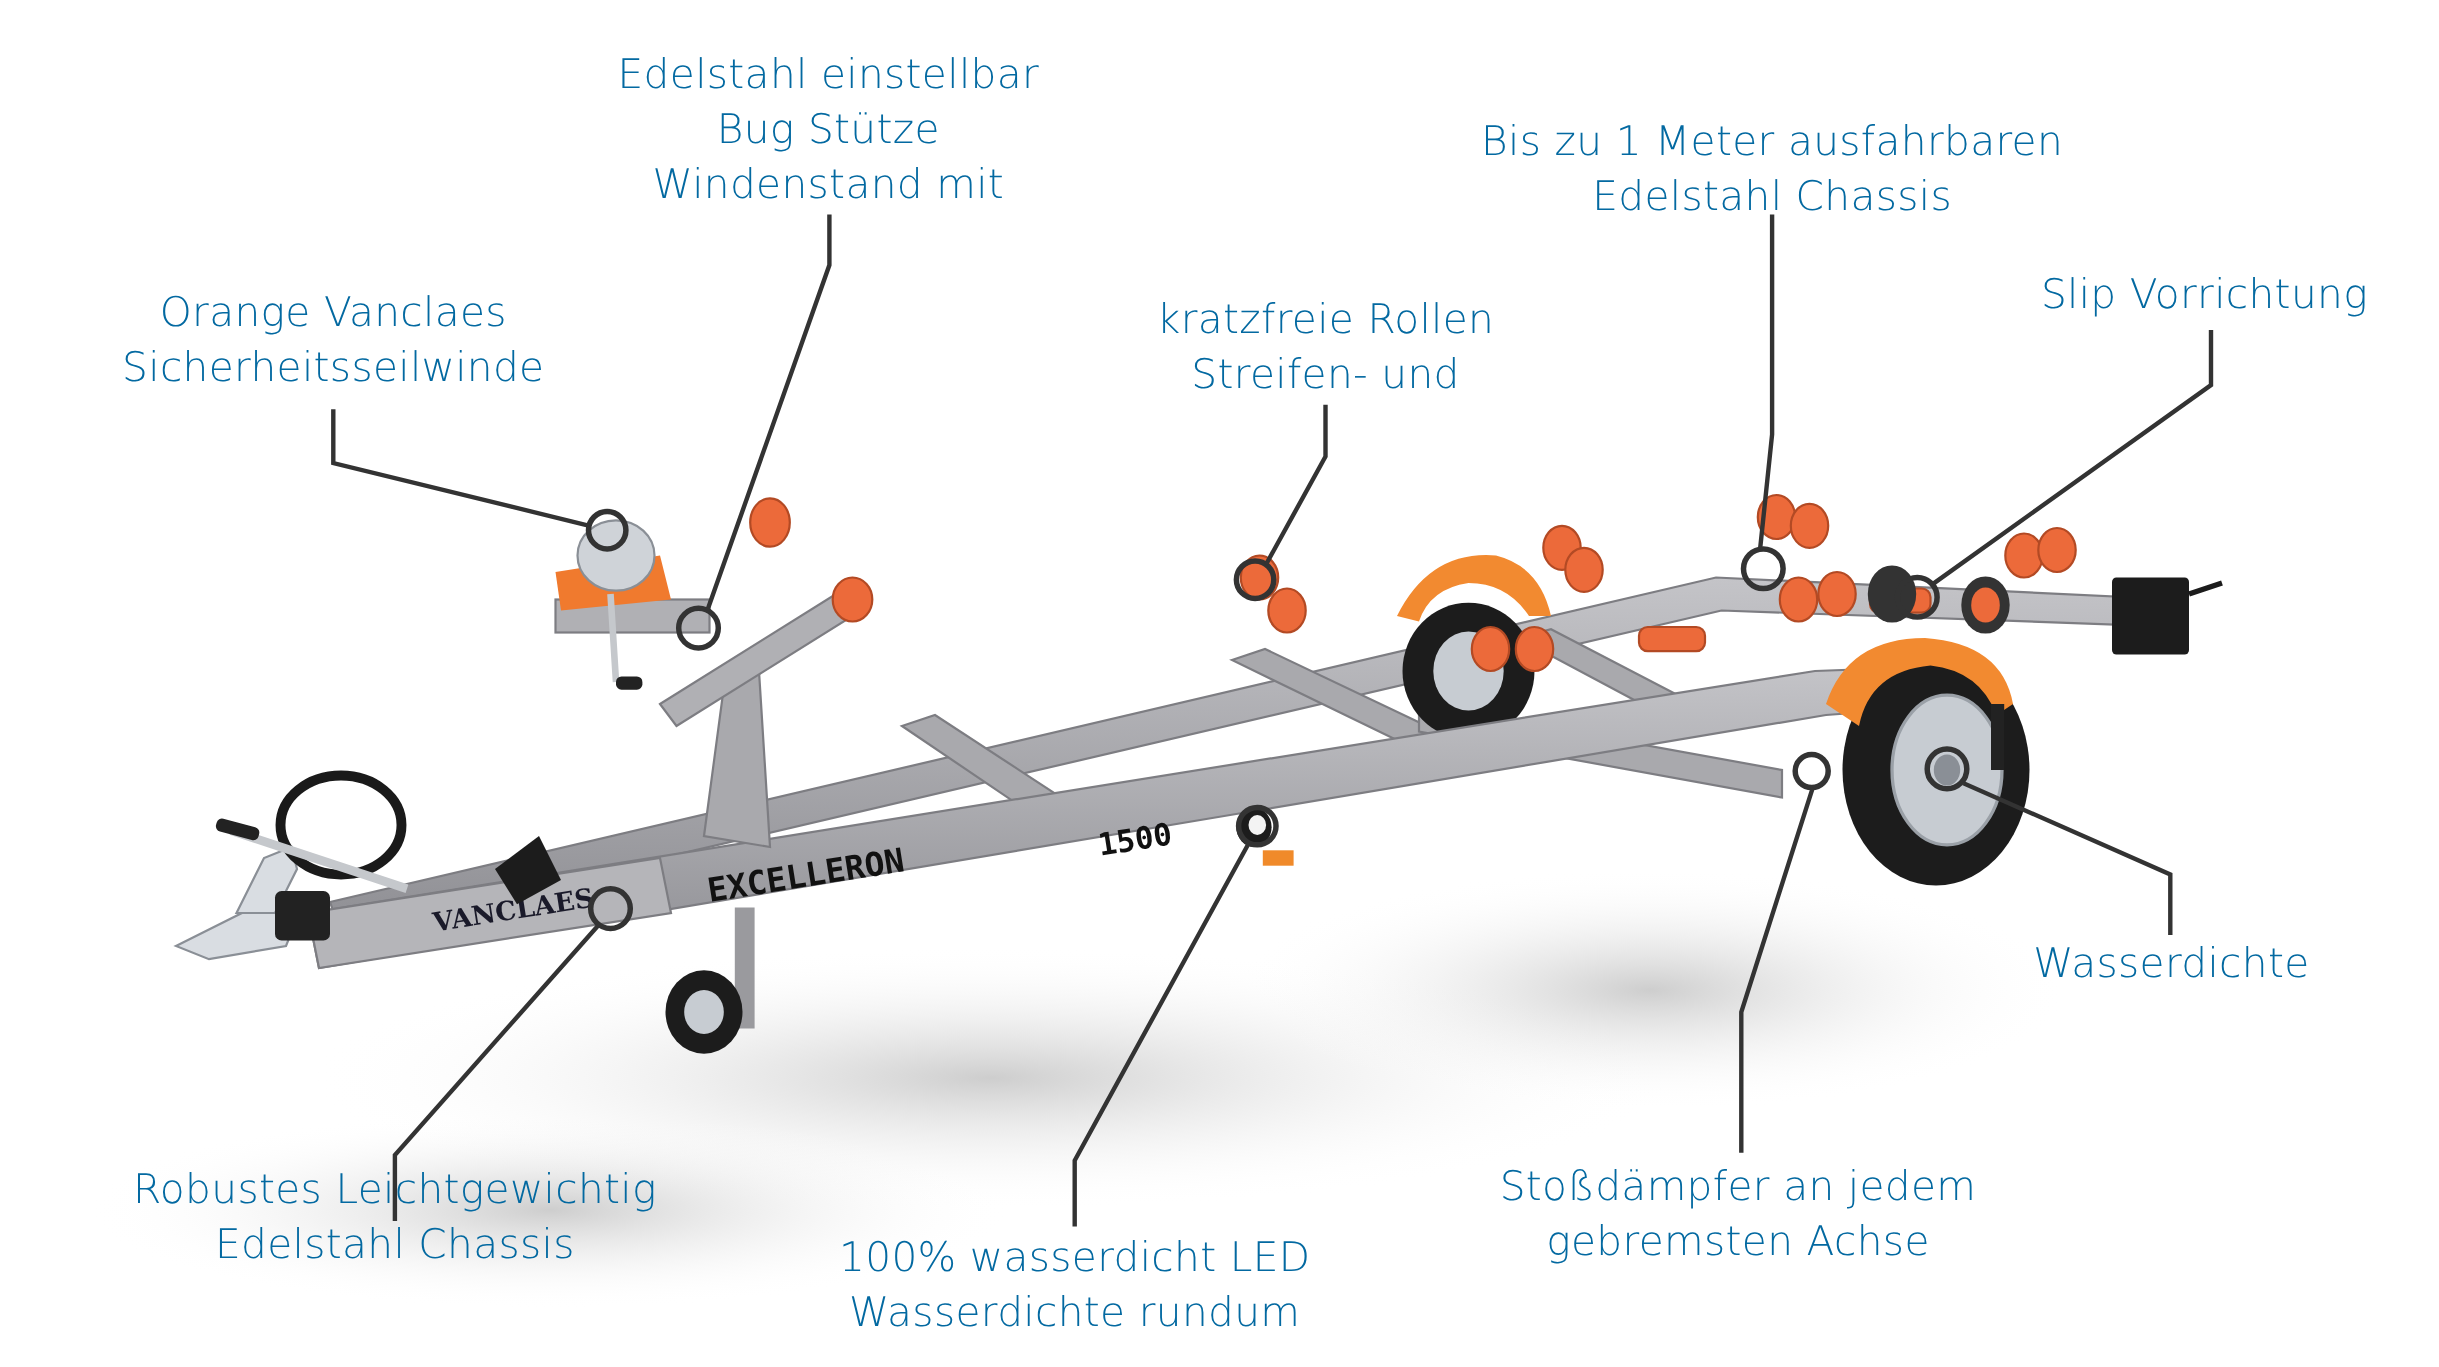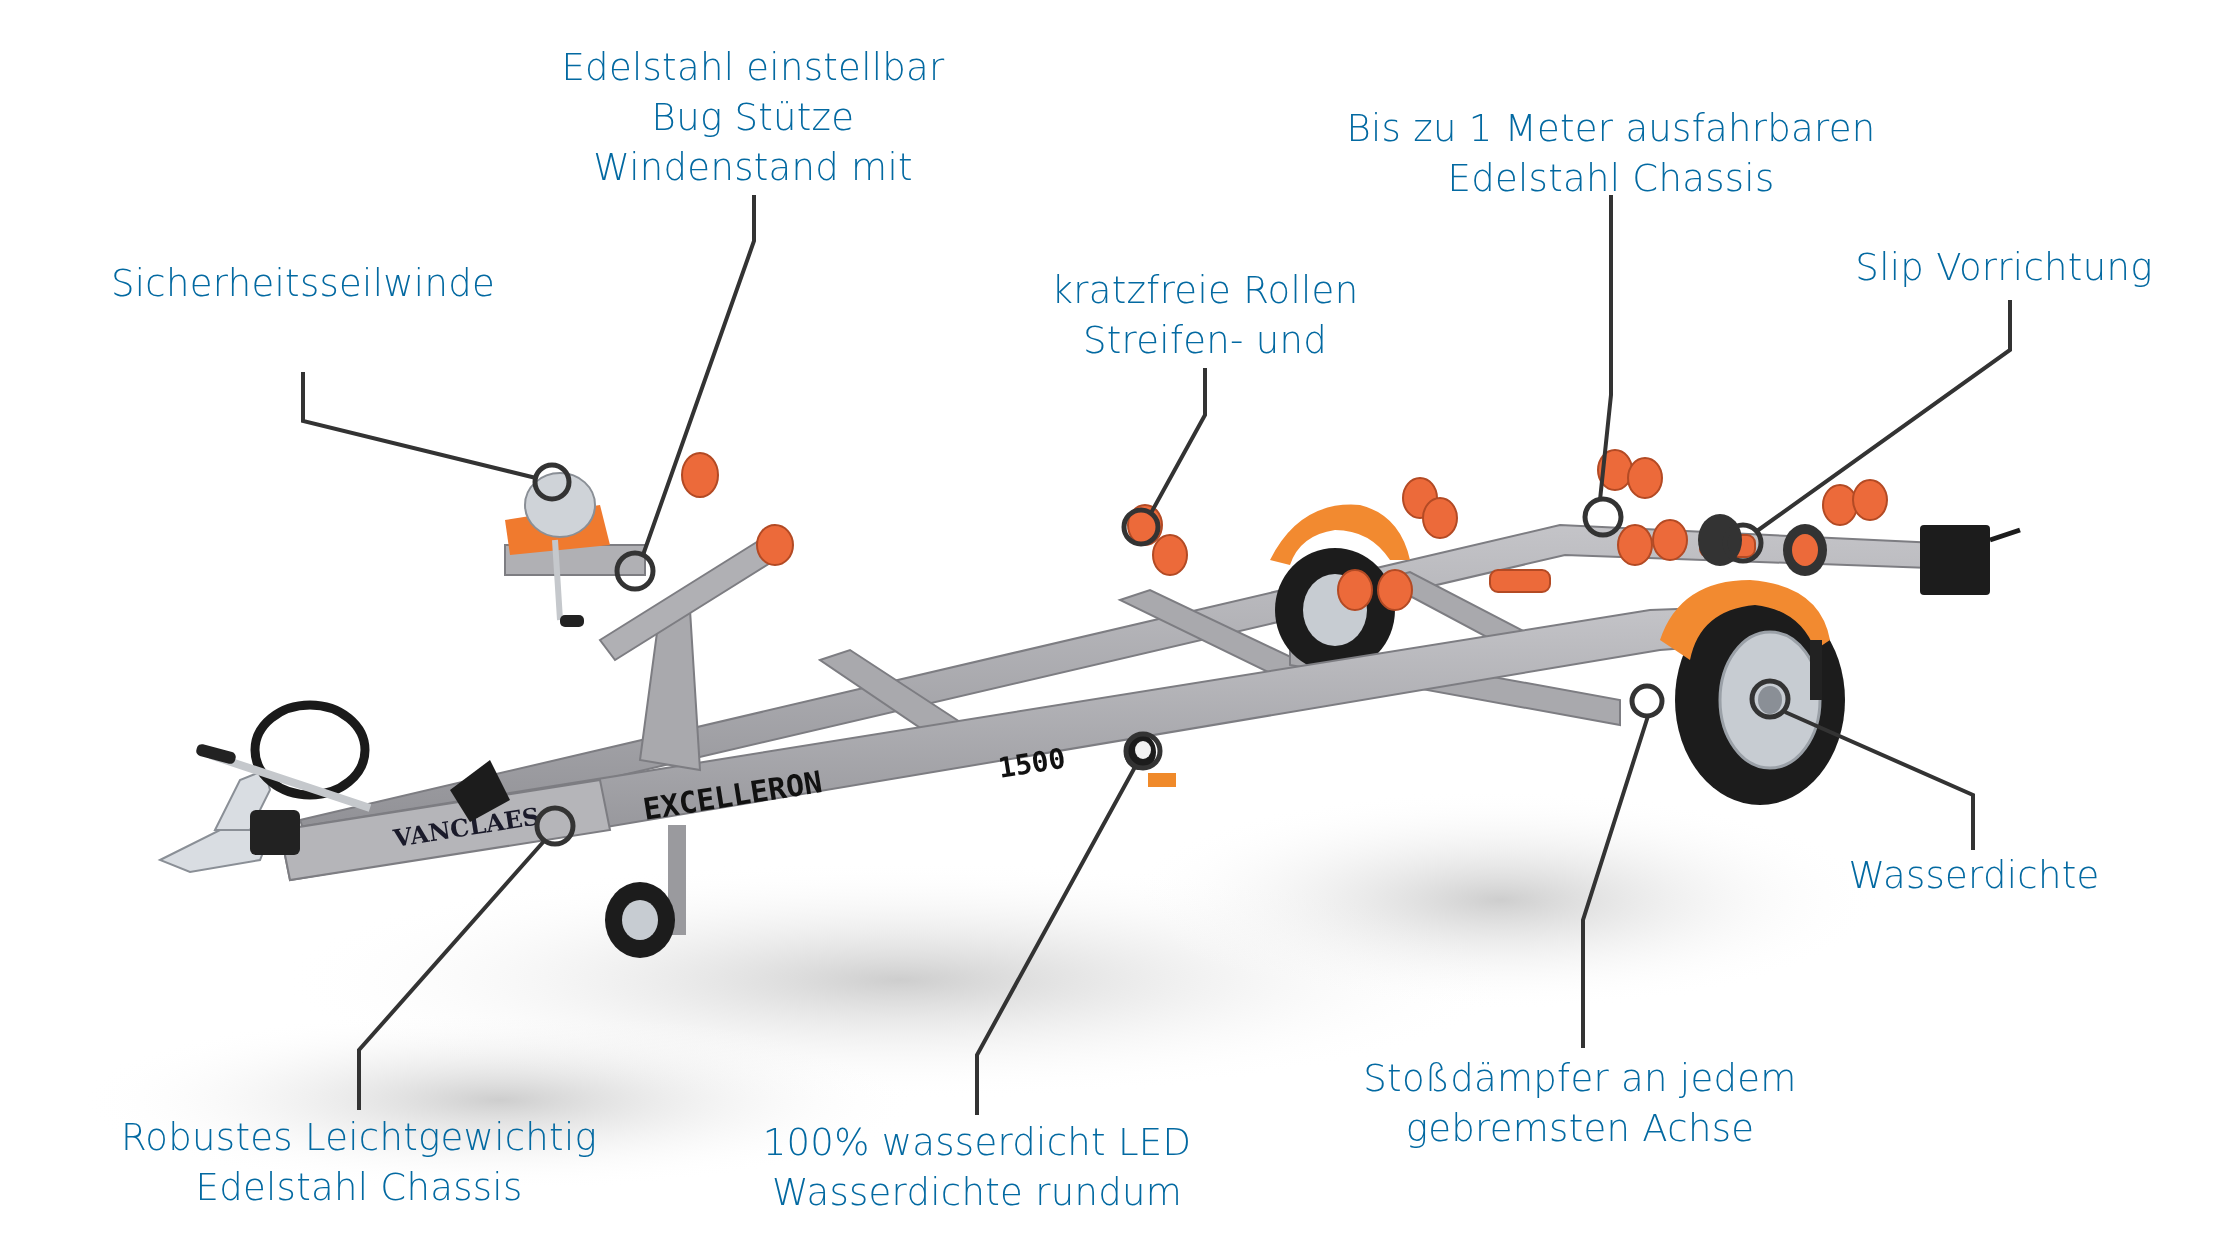--- a/index.html
+++ b/index.html
@@ -150,20 +150,21 @@
       <polyline points="1611,195 1611,395 1600,500"></polyline>
       <polyline points="2010,300 2010,350 1757,531"></polyline>
       <polyline points="1973,850 1973,795 1785,712"></polyline>
       <polyline points="1583,1048 1583,920 1648,716"></polyline>
       <polyline points="977,1115 977,1055 1135,767"></polyline>
       <polyline points="359,1110 359,1050 545,840"></polyline>
     </g>
   </svg>
 
   <div class="label" style="left:303px; top:259px;">
+    <span>Orange Vanclaes</span>
     <span>Sicherheitsseilwinde</span>
   </div>
 
   <div class="label" style="left:753px; top:43px;">
     <span>Edelstahl einstellbar</span>
     <span>Bug Stütze</span>
     <span>Windenstand mit</span>
   </div>
 
   <div class="label" style="left:1205px; top:266px;">
@@ -187,18 +188,18 @@
   <div class="label" style="left:1580px; top:1054px;">
     <span>Stoßdämpfer an jedem</span>
     <span>gebremsten Achse</span>
   </div>
 
   <div class="label" style="left:977px; top:1118px;">
     <span>100% wasserdicht LED</span>
     <span>Wasserdichte rundum</span>
   </div>
 
-  <div class="label" style="left:359px; top:1113px;">
+  <div class="label" style="left:359px; top:1057px;">
     <span>Robustes Leichtgewichtig</span>
     <span>Edelstahl Chassis</span>
   </div>
 
 </div>
 
 </body></html>

